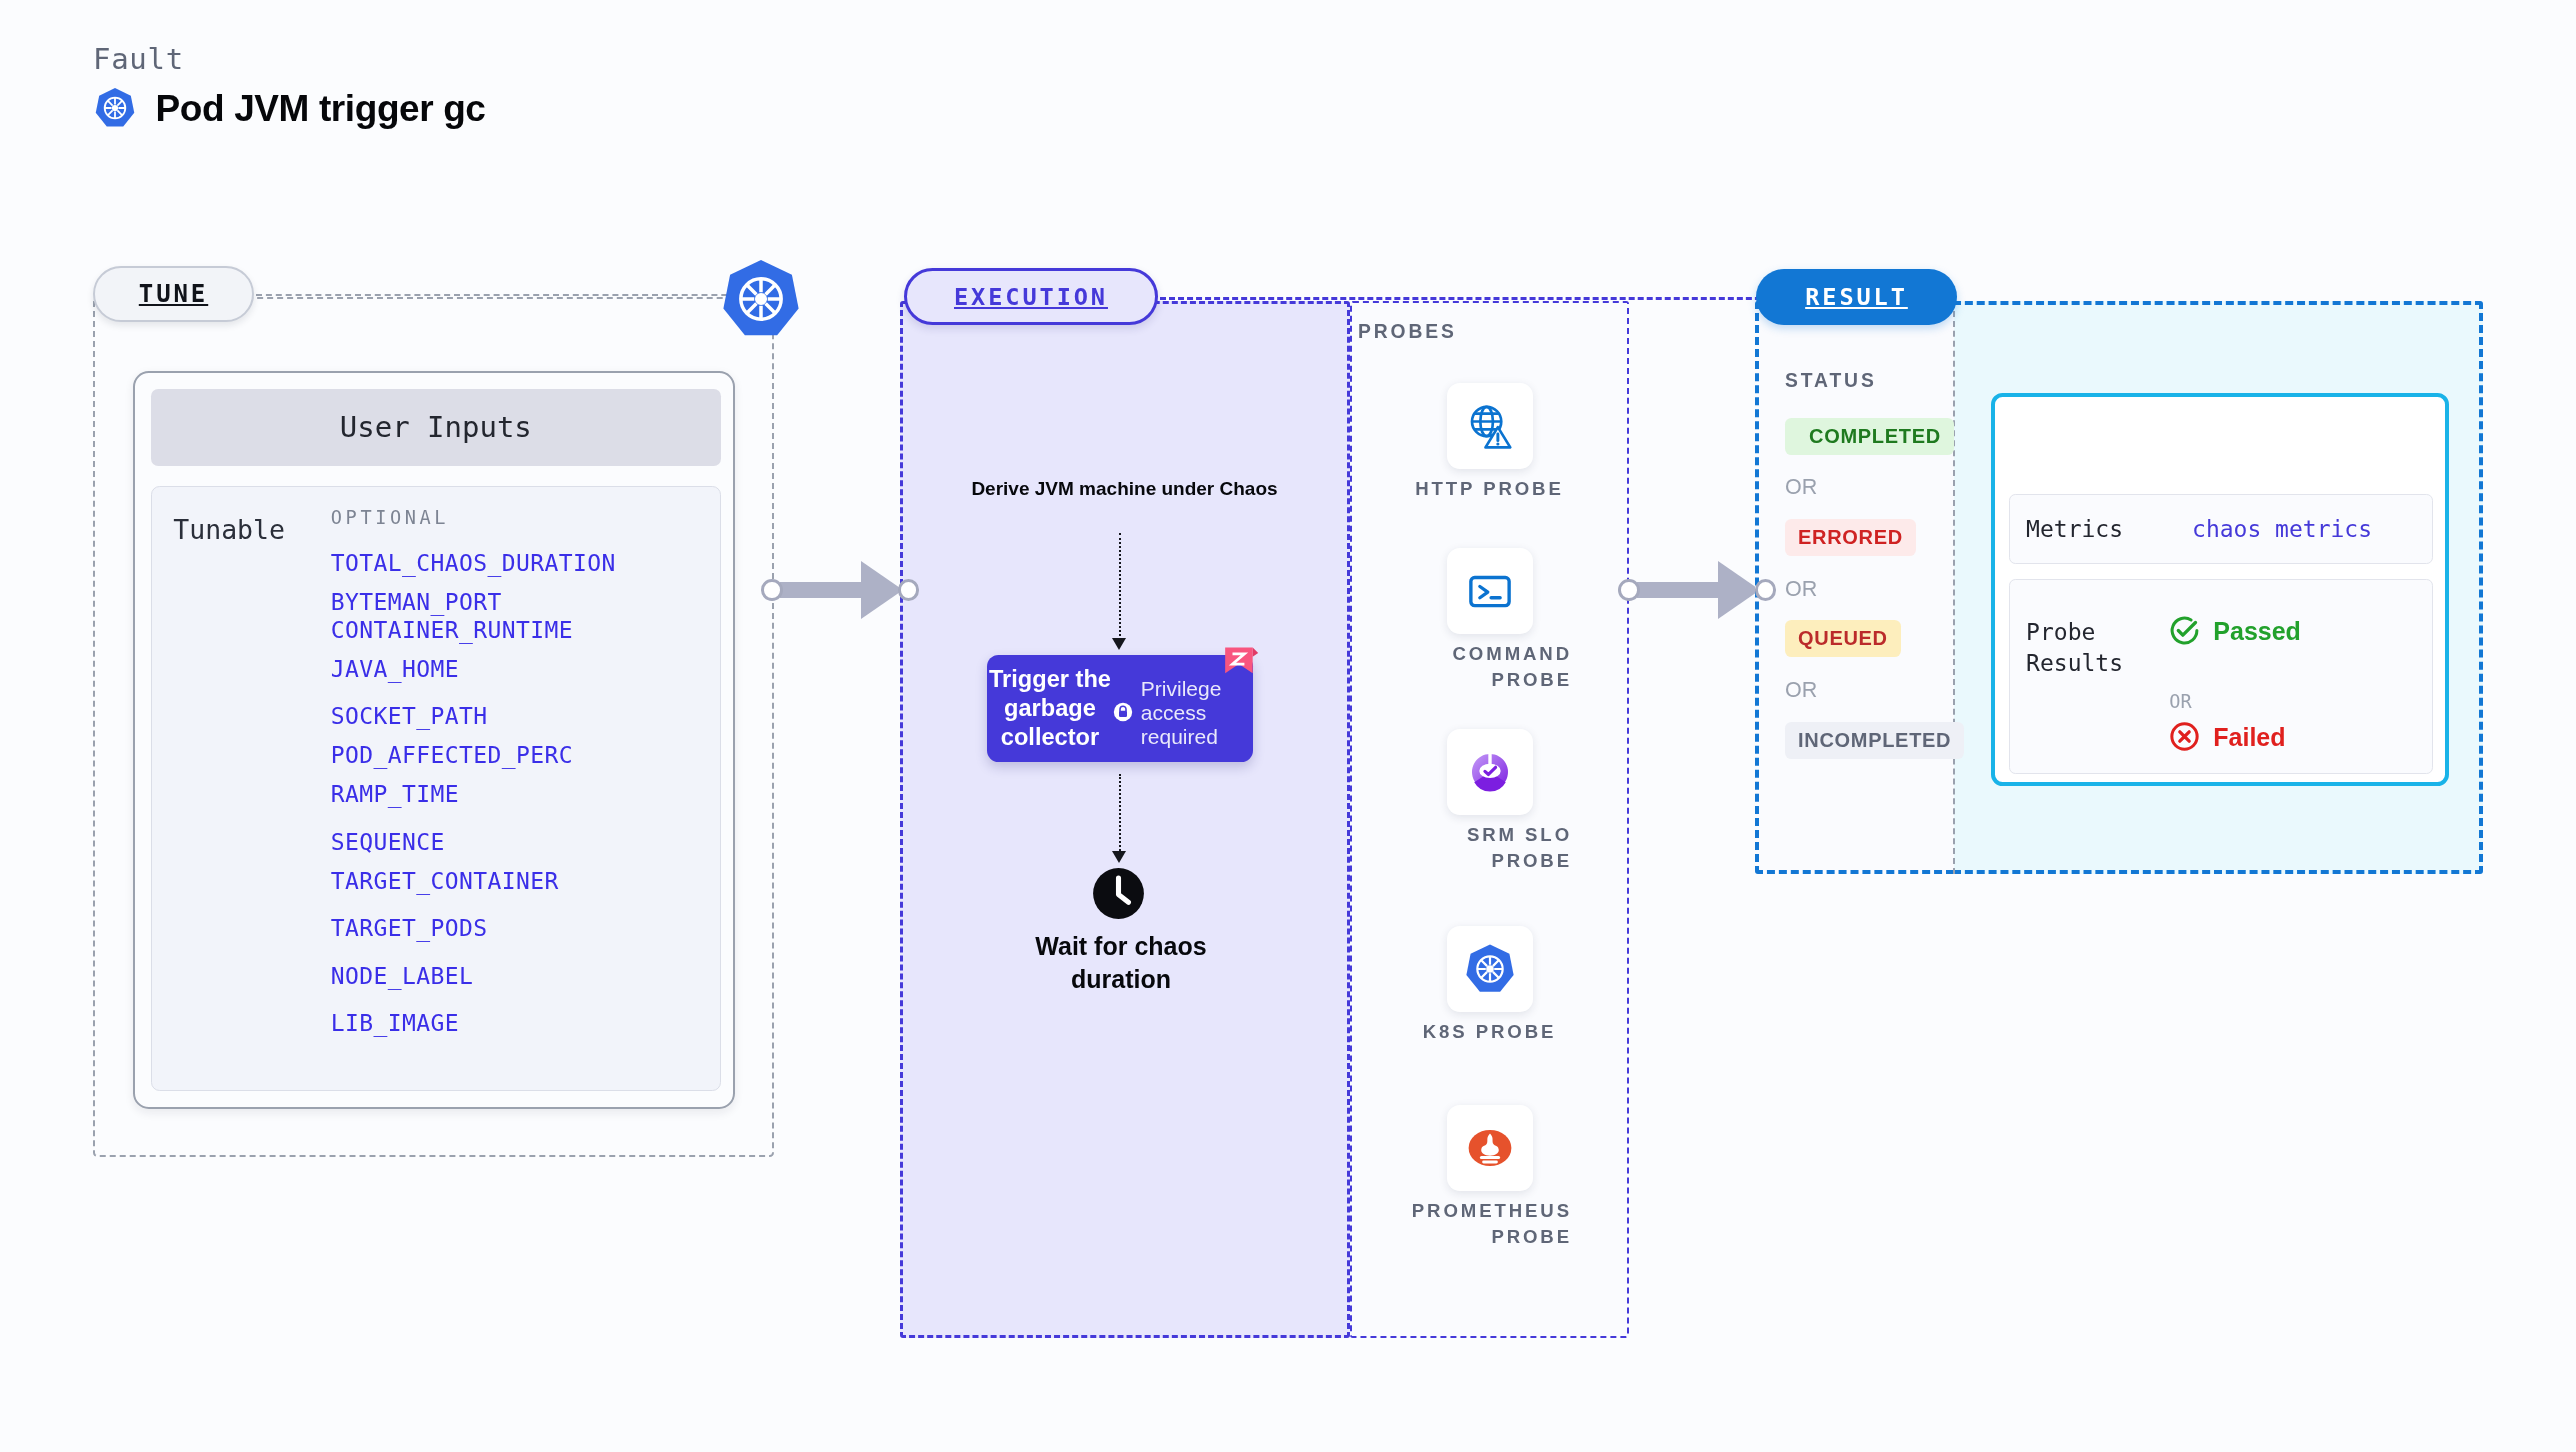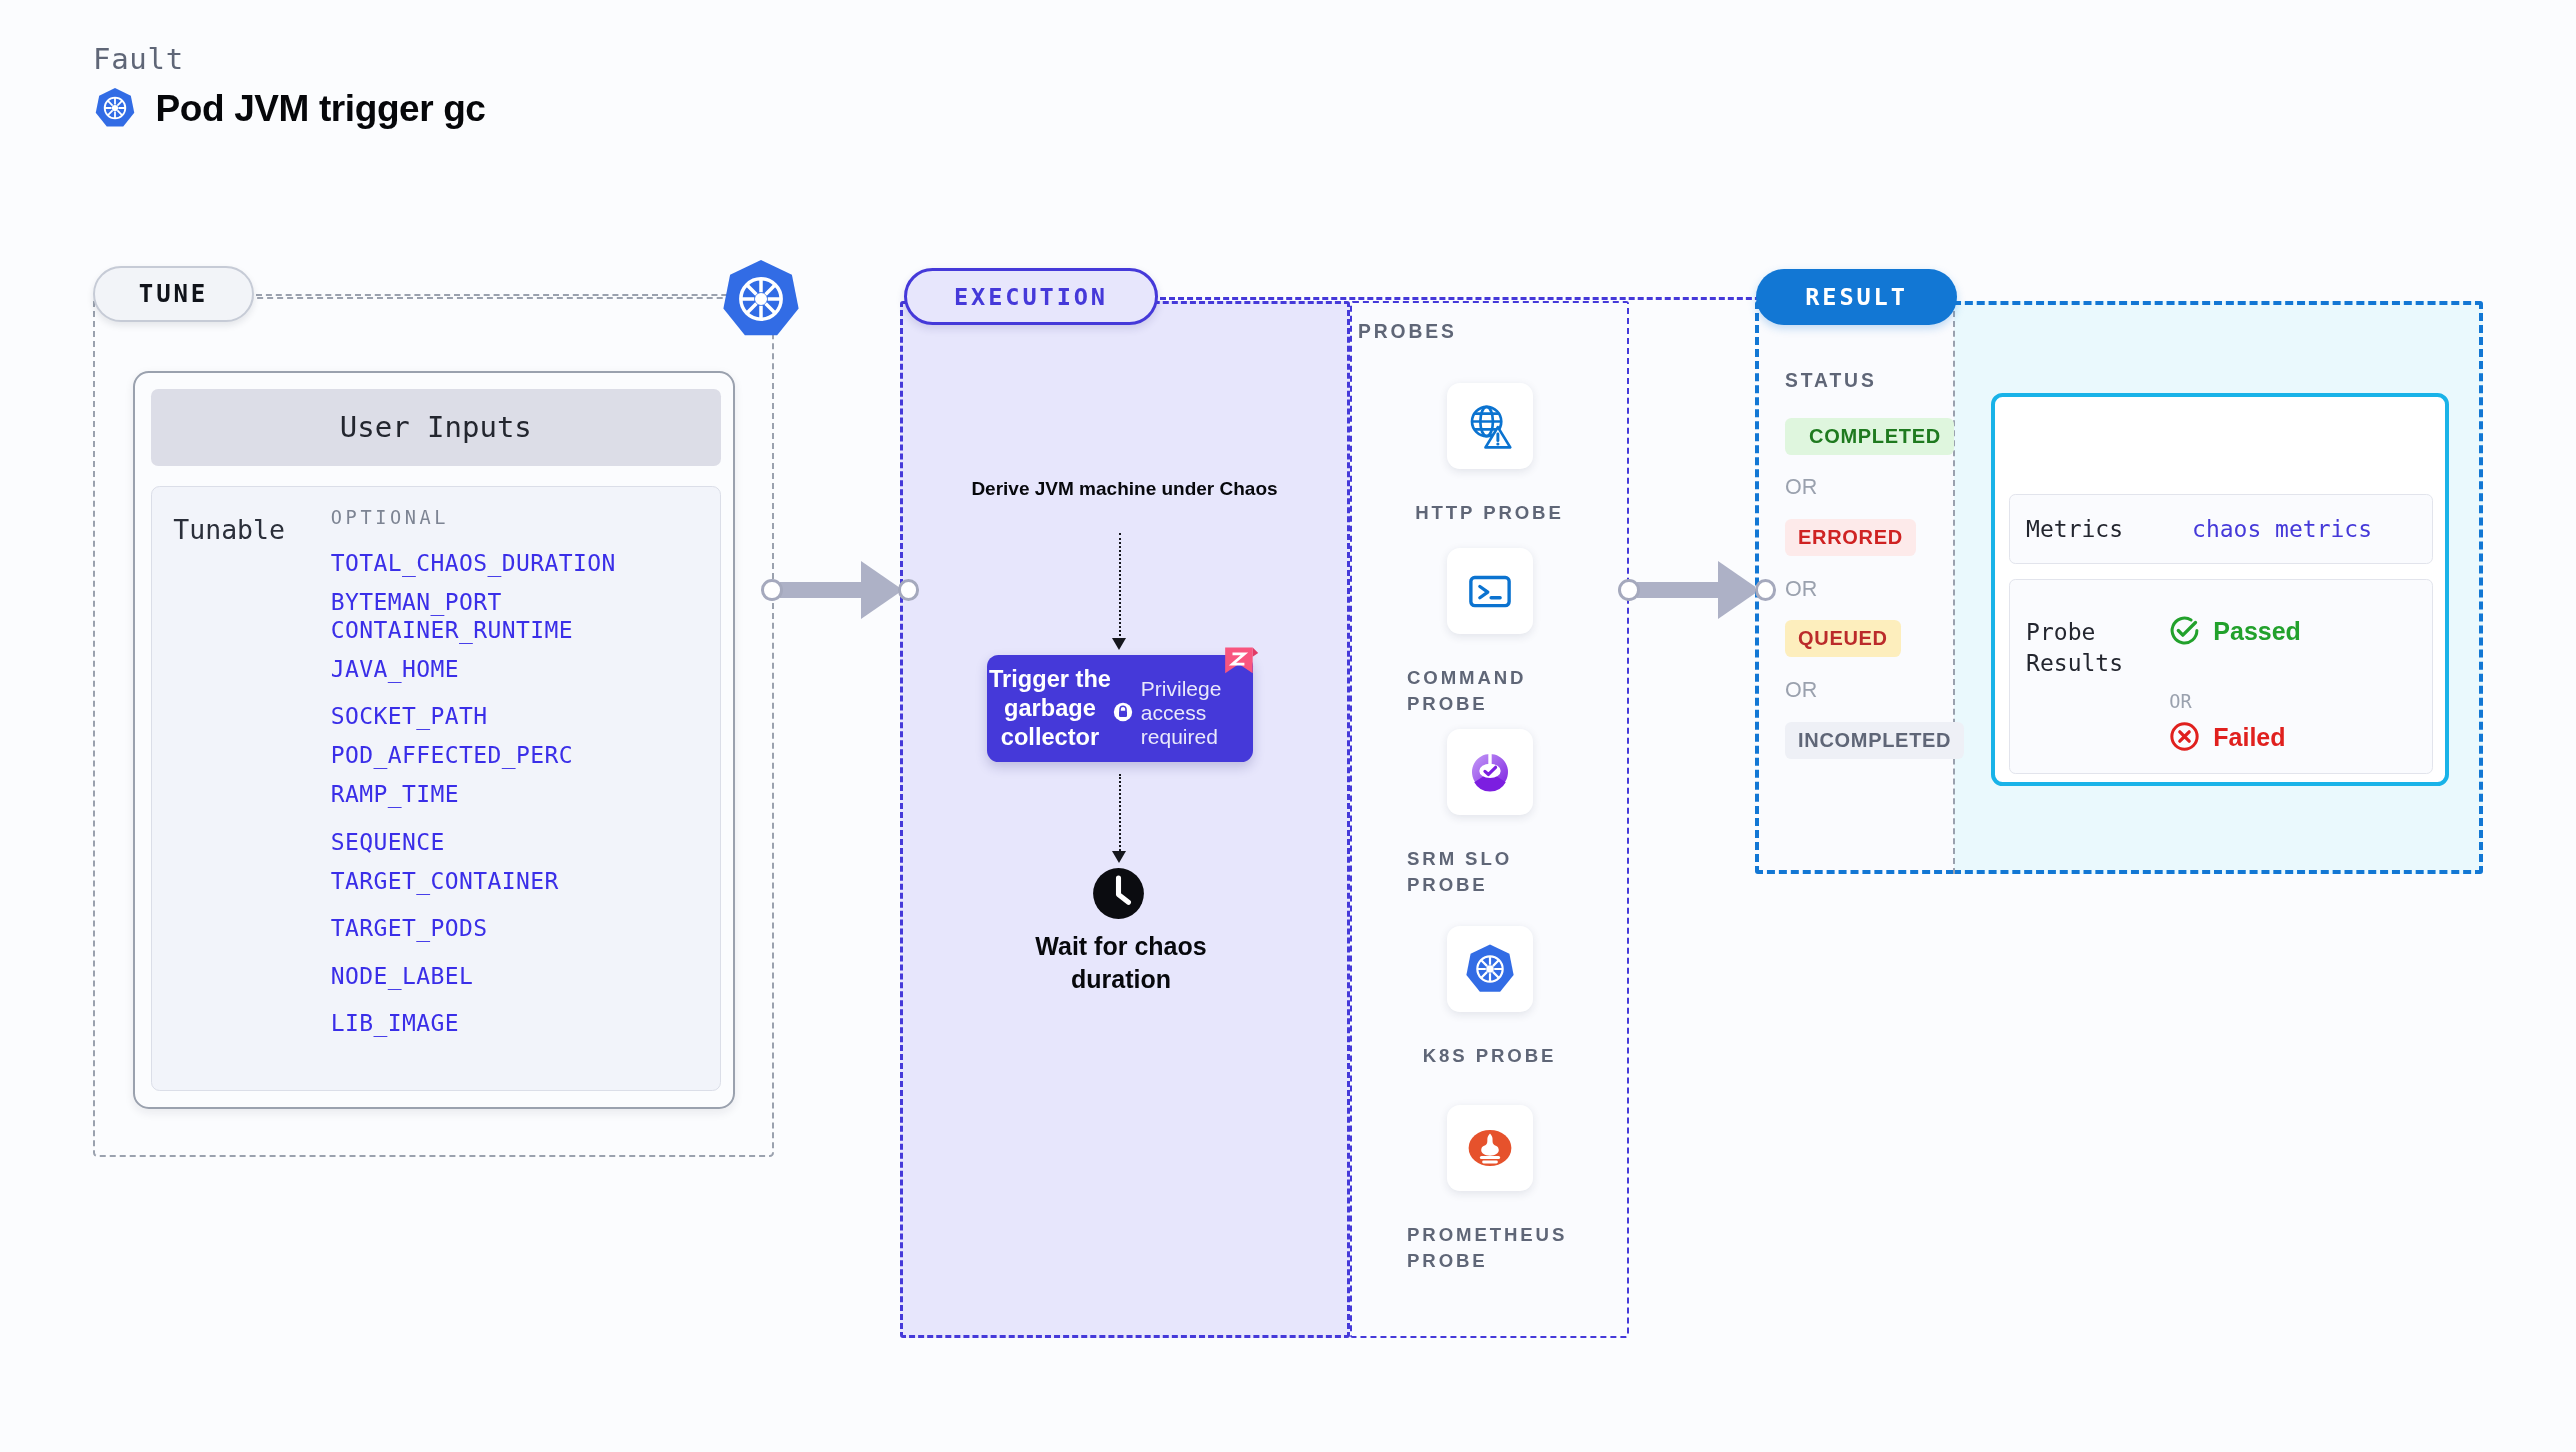--- a/index.html
+++ b/index.html
@@ -16,21 +16,21 @@
     font-family: "DejaVu Sans Mono", monospace;
     font-size: 29px; color: #5f6677; letter-spacing: 0.7px;
   }
   #title-row { display: flex; align-items: center; gap: 18.6px; margin-top: 10px; }
   #page-title { font-size: 37px; font-weight: 700; color: #06070a; letter-spacing: -0.4px; }
 
   
   .pill {
     position: absolute; display: flex; align-items: center; justify-content: center;
     border-radius: 716px; font-family: "DejaVu Sans Mono", monospace;
-    font-weight: 700; letter-spacing: 2.9px; z-index: 6;
+    font-weight: 700; letter-spacing: 2.9px; z-index: 6; text-decoration: underline;
   }
   .panel { position: absolute; }
 
   
   #tune-panel {
     left: 93px; top: 297px; width: 681px; height: 860px;
     border: 2.1px dashed #9aa1ae; border-radius: 4.3px; background: transparent;
   }
   #tune-pill {
     left: 93px; top: 266px; width: 161px; height: 56px;
@@ -127,22 +127,22 @@
   .probe-item {
     position: absolute; left: 1350px; width: 279px;
     display: flex; flex-direction: column; align-items: center;
   }
   .probe-tile {
     width: 86px; height: 86px; background: #ffffff; border-radius: 13px;
     box-shadow: 0 2.9px 8.6px rgba(30,40,70,.10);
     display: flex; align-items: center; justify-content: center;
   }
   .probe-label {
-    margin-top: 31px; font-size: 18.6px; color: #5f6677; letter-spacing: 2.9px;
-    font-weight: 600; text-align: left; line-height: 1.38; max-width: 165px;
+    margin-top: 7px; font-size: 18.6px; color: #5f6677; letter-spacing: 2.9px;
+    font-weight: 600; text-align: right; line-height: 1.38; max-width: 165px;
   }
 
   
   #status-panel {
     left: 1755px; top: 301px; width: 199px; height: 573px;
     background: #fafbfe; border: 4.3px dashed #1277d4; border-right: none; border-radius: 2.9px 0 0 2.9px;
   }
   #status-panel-divider {
     position: absolute; left: 1953px; top: 301px; width: 0; height: 573px;
     border-left: 2.1px dashed #9aa1ae;

